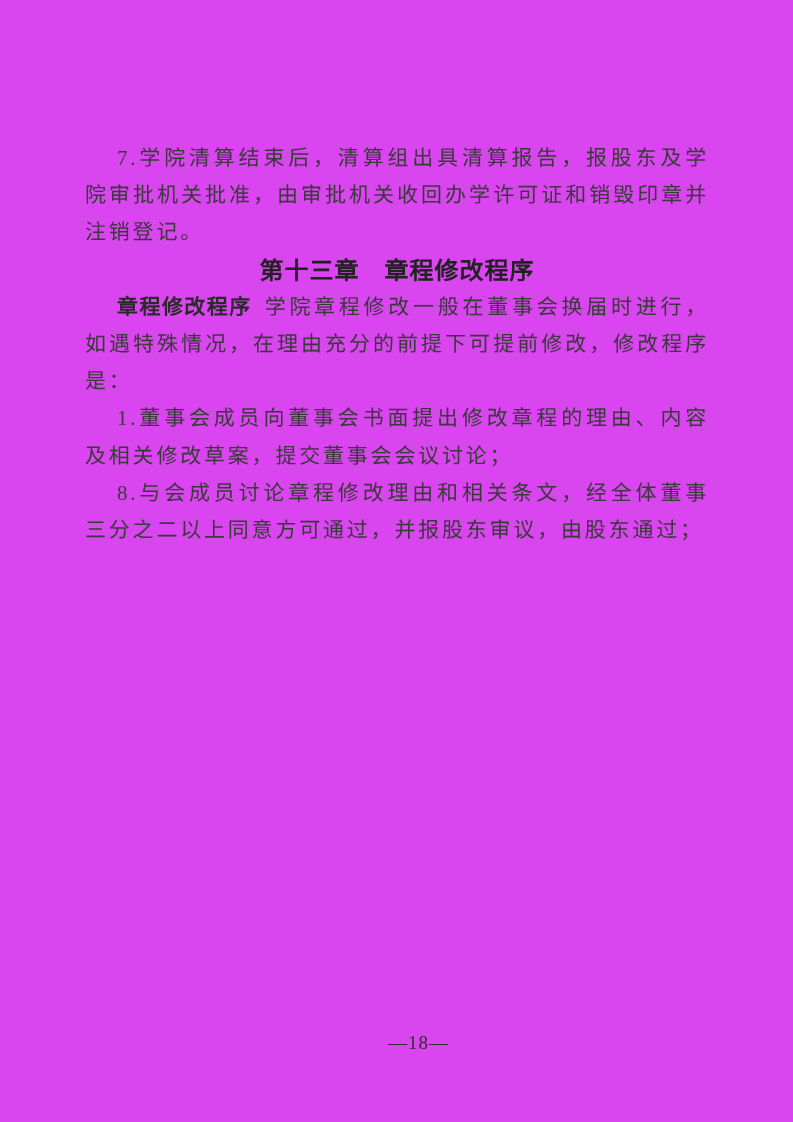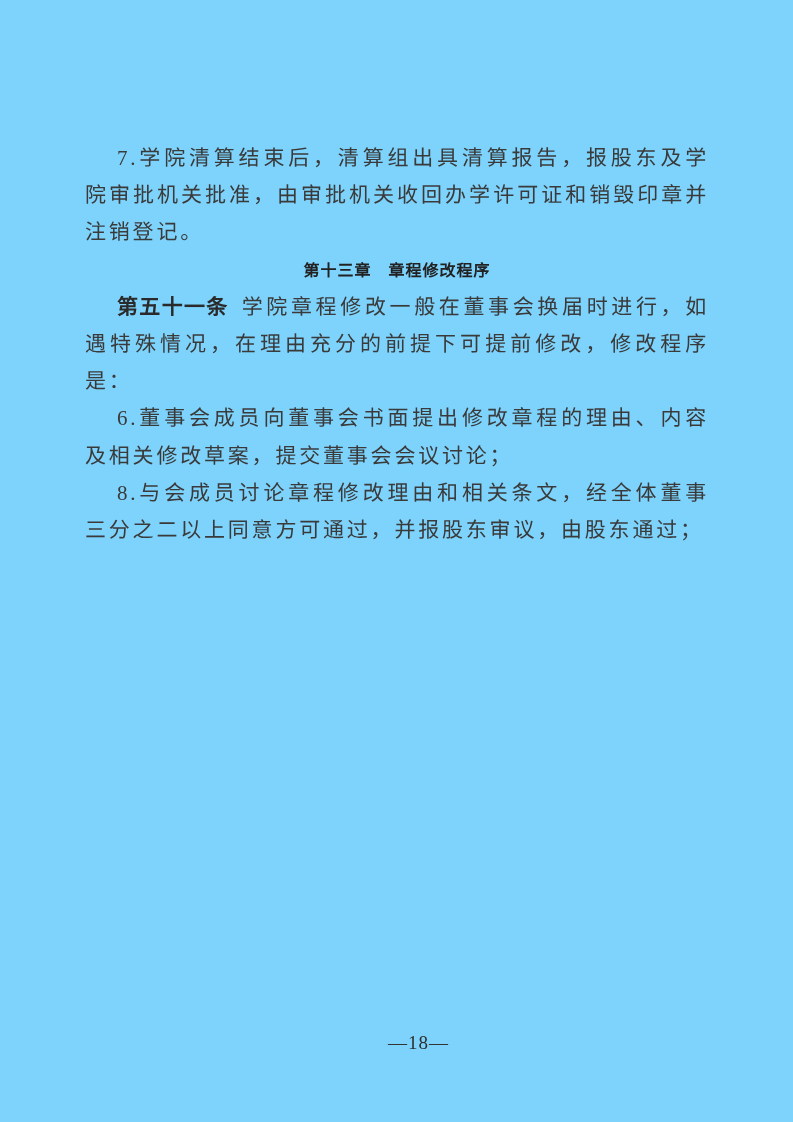--- a/index.html
+++ b/index.html
@@ -4,21 +4,21 @@
 <style>
   html, body {
     margin: 0;
     padding: 0;
     background: #ffffff;
   }
   .page {
     position: relative;
     width: 793px;
     height: 1122px;
-    background: #7dd3fc;
+    background: #d946ef;
     overflow: hidden;
     font-family: "Liberation Serif", serif;
     color: #3a3a3a;
   }
   .content {
     position: absolute;
     left: 85px;
     top: 140px;
     width: 624px;
   }
@@ -27,21 +27,21 @@
     font-size: 21px;
     line-height: 37.2px;
     letter-spacing: 2.8px;
     text-align: justify;
     text-justify: inter-ideograph;
     text-indent: 32px;
     word-break: break-all;
   }
   .chapter-heading {
     margin: 0;
-    font-size: 16px;
+    font-size: 24px;
     line-height: 37.2px;
     font-family: "Liberation Sans", sans-serif;
     font-weight: bold;
     color: #222222;
     text-align: center;
     text-indent: 0;
     letter-spacing: 1px;
   }
   .article-label {
     font-weight: bold;
@@ -69,22 +69,22 @@
 <div class="page">
   <div class="content">
 
     <p class="para">7.学院清算结束后，清算组出具清算报告，报股东及学院审批机关批准，由审批机关收回办学许可证和销毁印章并注销登记。</p>
 
 
 
 
     <h2 class="chapter-heading">第十三章　章程修改程序</h2>
 
-    <p class="para"><span class="article-label">第五十一条</span><span>学院章程修改一般在董事会换届时进行，如遇特殊情况，在理由充分的前提下可提前修改，修改程序是：</span></p>
+    <p class="para"><span class="article-label">章程修改程序</span><span>学院章程修改一般在董事会换届时进行，如遇特殊情况，在理由充分的前提下可提前修改，修改程序是：</span></p>
 
-    <p class="para">6.董事会成员向董事会书面提出修改章程的理由、内容及相关修改草案，提交董事会会议讨论；</p>
+    <p class="para">1.董事会成员向董事会书面提出修改章程的理由、内容及相关修改草案，提交董事会会议讨论；</p>
 
     <p class="para">8.与会成员讨论章程修改理由和相关条文，经全体董事三分之二以上同意方可通过，并报股东审议，由股东通过；</p>
 
   </div>
 
   <div class="page-number">—18—</div>
 </div>
 
 </body></html>

